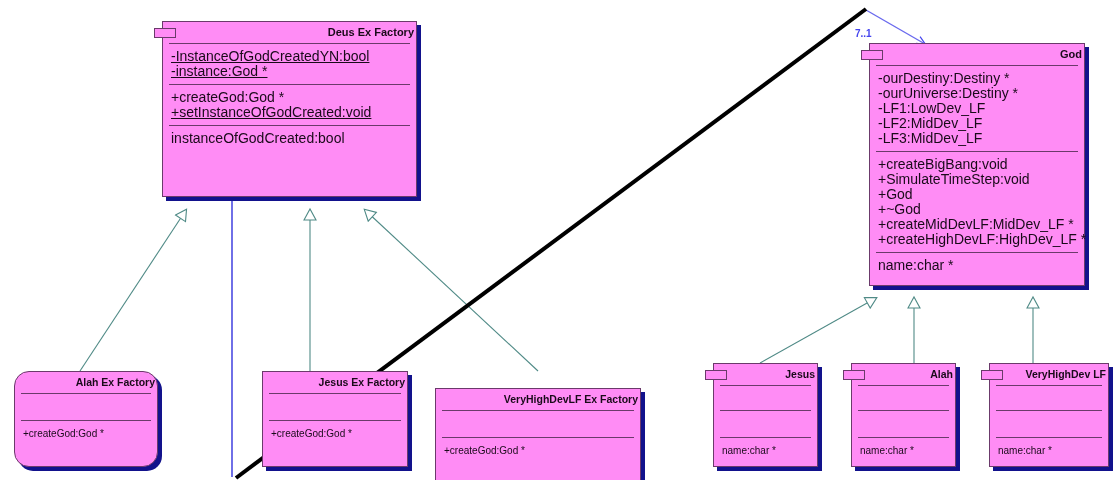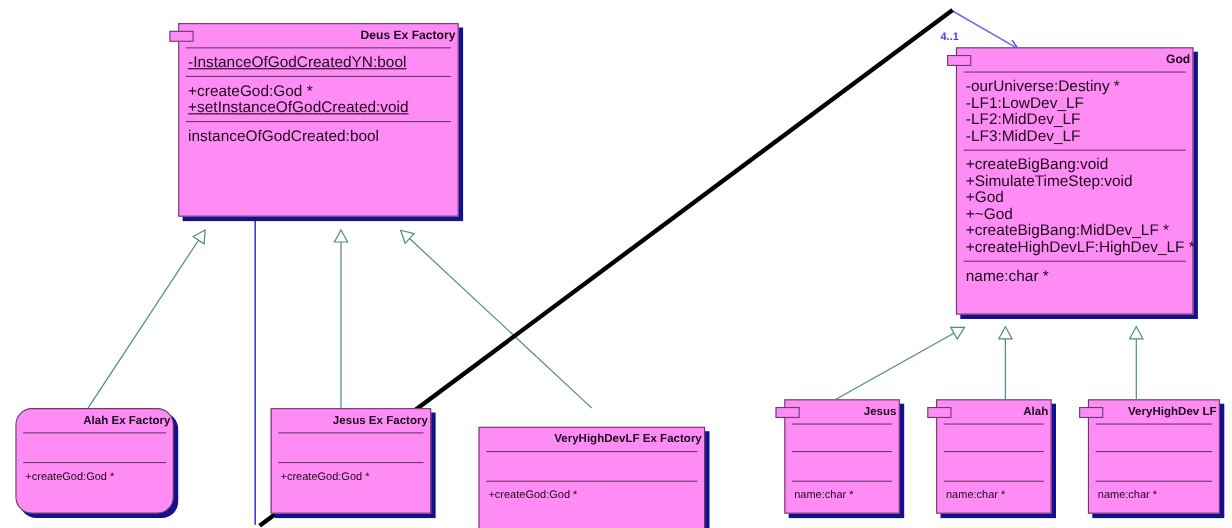--- a/index.html
+++ b/index.html
@@ -115,70 +115,72 @@
       <line x1="236" y1="478" x2="866" y2="9" stroke="#000000" stroke-width="4"></line>
     </g>
   </svg>
 
   <div class="uml" style="left:162px;top:21px;width:255px;height:176px;">
     <div class="tab"></div>
     <div class="title">Deus Ex Factory</div>
     <div class="sep"></div>
     <div class="compart">
       <div class="row u">-InstanceOfGodCreatedYN:bool</div>
+      <div class="row u">-instance:God *</div>
     </div>
     <div class="sep"></div>
     <div class="compart">
       <div class="row">+createGod:God *</div>
       <div class="row u">+setInstanceOfGodCreated:void</div>
     </div>
     <div class="sep"></div>
     <div class="compart">
       <div class="row">instanceOfGodCreated:bool</div>
     </div>
   </div>
 
   <div class="uml" style="left:869px;top:43px;width:216px;height:243px;">
     <div class="tab"></div>
     <div class="title">God</div>
     <div class="sep"></div>
     <div class="compart">
+      <div class="row">-ourDestiny:Destiny *</div>
       <div class="row">-ourUniverse:Destiny *</div>
       <div class="row">-LF1:LowDev_LF</div>
       <div class="row">-LF2:MidDev_LF</div>
       <div class="row">-LF3:MidDev_LF</div>
     </div>
     <div class="sep"></div>
     <div class="compart">
       <div class="row">+createBigBang:void</div>
       <div class="row">+SimulateTimeStep:void</div>
       <div class="row">+God</div>
       <div class="row">+~God</div>
-      <div class="row">+createBigBang:MidDev_LF *</div>
+      <div class="row">+createMidDevLF:MidDev_LF *</div>
       <div class="row">+createHighDevLF:HighDev_LF *</div>
     </div>
     <div class="sep"></div>
     <div class="compart">
       <div class="row">name:char *</div>
     </div>
   </div>
 
-  <div class="mult-label" style="left:855px;top:28px;">4..1</div>
+  <div class="mult-label" style="left:855px;top:28px;">7..1</div>
 
   <div class="uml small" style="left:14px;top:371px;width:144px;height:96px;border-radius:15px;">
     <div class="title">Alah Ex Factory</div>
     <div class="sep"></div>
     <div class="compart" style="height:16px;"></div>
     <div class="sep"></div>
     <div class="compart">
       <div class="row">+createGod:God *</div>
     </div>
   </div>
 
-  <div class="uml small" style="left:246px;top:371px;width:146px;height:96px;">
+  <div class="uml small" style="left:262px;top:371px;width:146px;height:96px;">
     <div class="title">Jesus Ex Factory</div>
     <div class="sep"></div>
     <div class="compart" style="height:16px;"></div>
     <div class="sep"></div>
     <div class="compart">
       <div class="row">+createGod:God *</div>
     </div>
   </div>
 
   <div class="uml small" style="left:435px;top:388px;width:206px;height:96px;">

